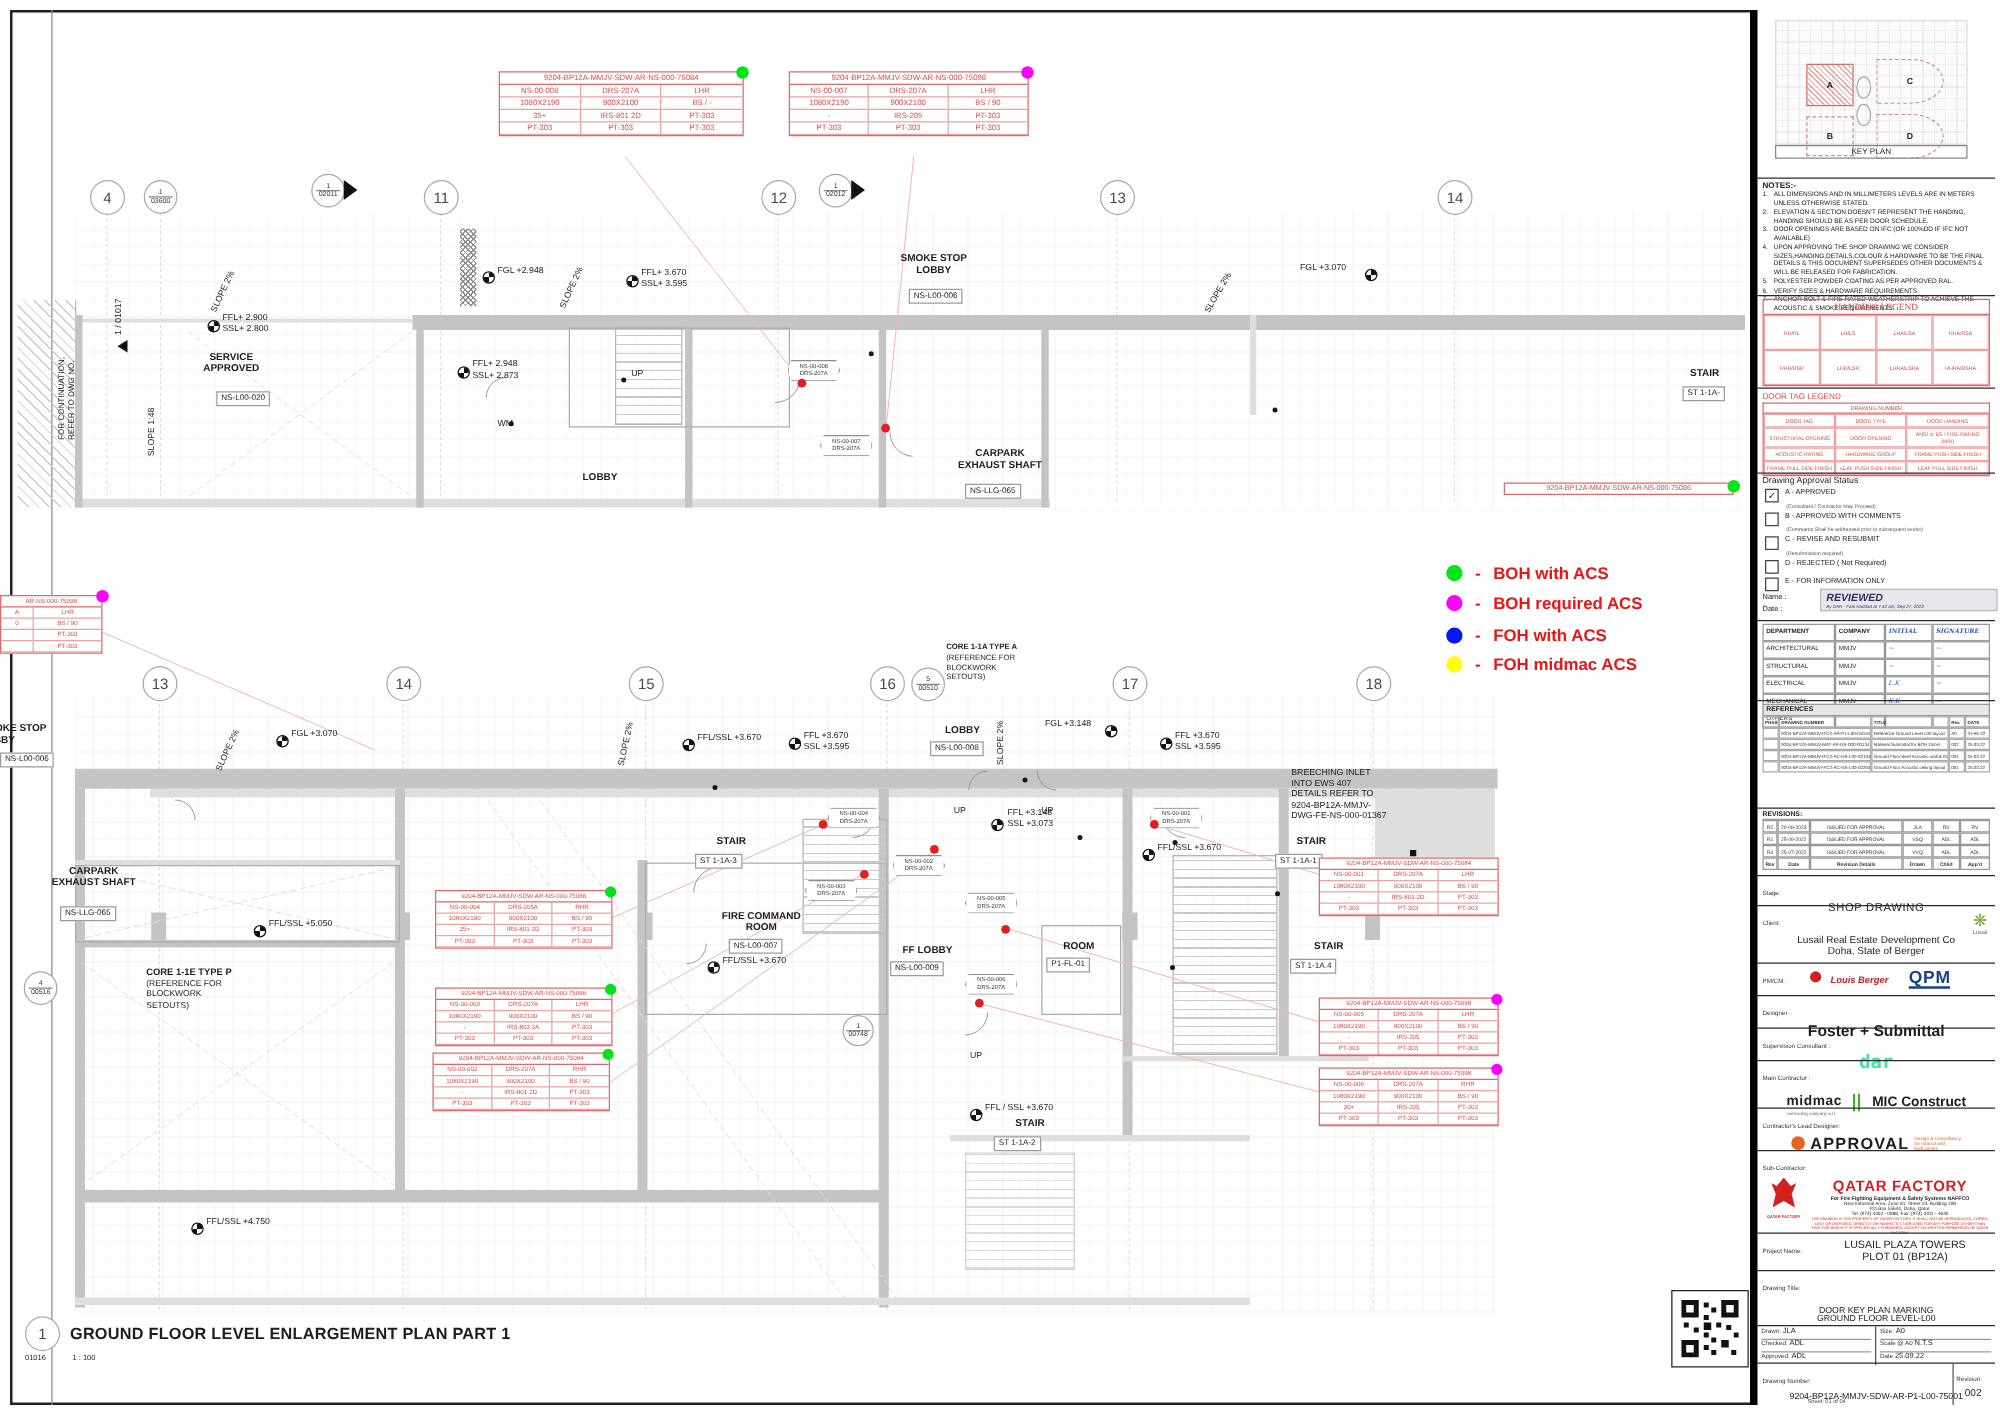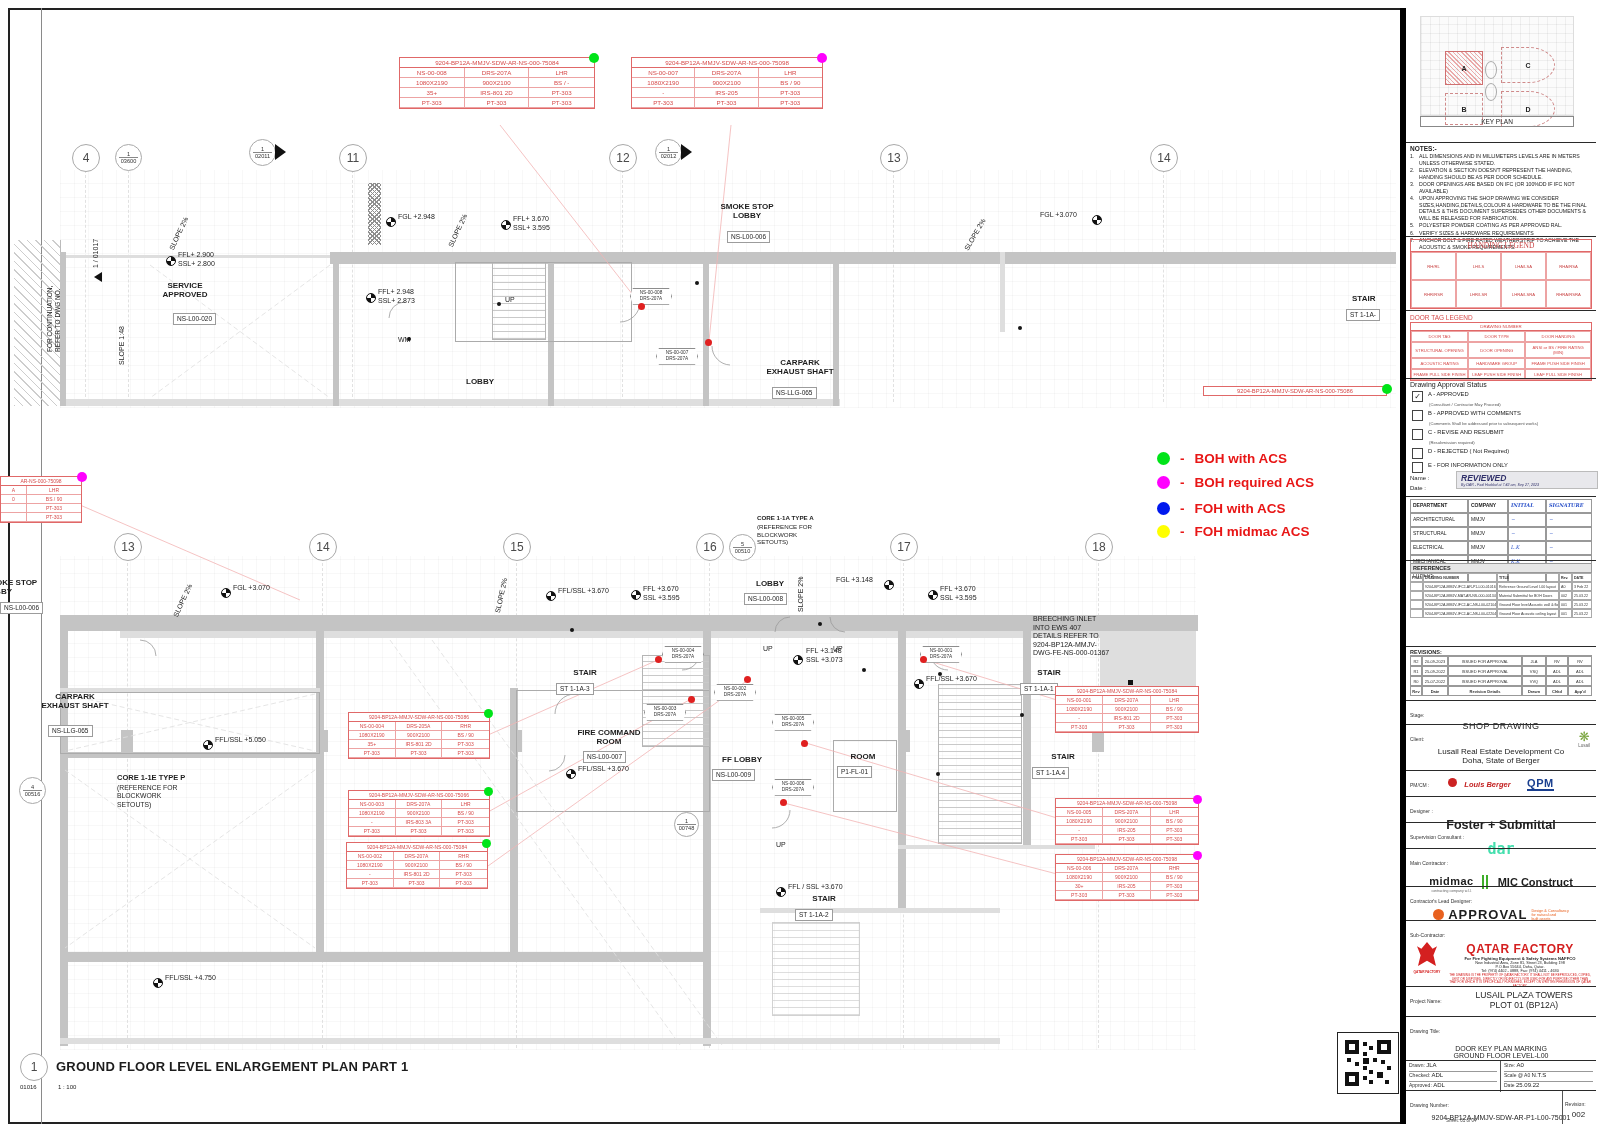--- a/index.html
+++ b/index.html
@@ -79,21 +79,21 @@
   .stamp{position:absolute;background:#e8e8ec;border:1px solid #bbb;padding:1px 4px}
   .stamp .s1{font-size:8.5px;font-weight:bold;font-style:italic;color:#30306a}
   .stamp .s2{font-size:3.6px;font-style:italic;color:#30306a}
   .deptg{display:grid;grid-template-columns:58px 40px 38px 1fr;font-size:5px}
   .deptg div{border:0.5px solid #999;padding:2px;height:8px;overflow:hidden}
   .deptg div:nth-child(4n+3),.deptg div:nth-child(4n+4){color:#2d53c9;font-style:italic;font-family:"DejaVu Serif",serif}
   .refsg{display:grid;grid-template-columns:13px 1fr 62px 13px 20px;font-size:3.6px;color:#333}
   .refsg div{border:0.5px solid #aaa;padding:1.5px 1px;overflow:hidden;white-space:nowrap}
   .revsg{display:grid;grid-template-columns:12px 26px 1fr 24px 22px 24px;font-size:4px;text-align:center;color:#333}
   .revsg div{border:0.5px solid #999;padding:1.5px 0;overflow:hidden;white-space:nowrap}
-  .logoQPM{color:#1a3f8f;font-weight:bold;font-size:11px;letter-spacing:.5px;border-bottom:2px solid #1a3f8f}
+  .logoQPM{color:#1a3f8f;font-weight:bold;font-size:14px;letter-spacing:.5px;border-bottom:2px solid #1a3f8f}
   .plant{position:absolute;font-size:13px;font-weight:bold;letter-spacing:.2px}
 </style>
 </head>
 <body>
 
 <div class="sheet">
   <div class="frame"></div>
   <div class="mline"></div>
 
   <div class="gridbg" style="left:60px;top:170px;width:1336px;height:238px"></div>
@@ -848,21 +848,21 @@
     </div>
 
     <div class="sec" style="top:814px;height:26px">
       <span class="tl">Supervision Consultant :</span>
       <div class="C" style="font-size:15px;font-weight:bold;color:#45dfae;font-family:'DejaVu Sans Mono',monospace;line-height:13px">dar</div>
     </div>
 
     <div class="sec" style="top:840px;height:38px">
       <span class="tl">Main Contractor :</span>
       <div style="display:flex;align-items:center;justify-content:center;gap:8px;margin-top:2px">
-        <span style="text-align:center">
+        <span style="text-align:left">
           <span style="font-size:11px;font-weight:bold;letter-spacing:.5px">midmac</span>
           <div style="font-size:3.5px;color:#666">contracting company w.l.l.</div>
         </span>
         <span style="width:8px;height:14px;background:repeating-linear-gradient(90deg,#3fae2a 0 2px,#fff 2px 4px)"></span>
         <span style="font-size:11px;font-weight:bold">MIC Construct</span>
       </div>
     </div>
 
     <div class="sec" style="top:878px;height:34px">
       <span class="tl">Contractor's Lead Designer:</span>

